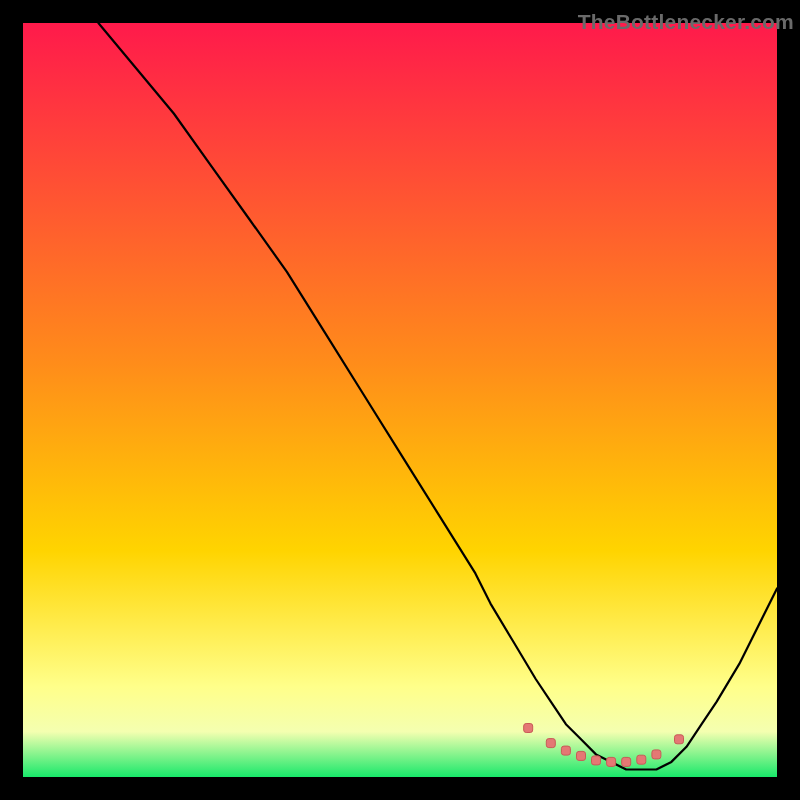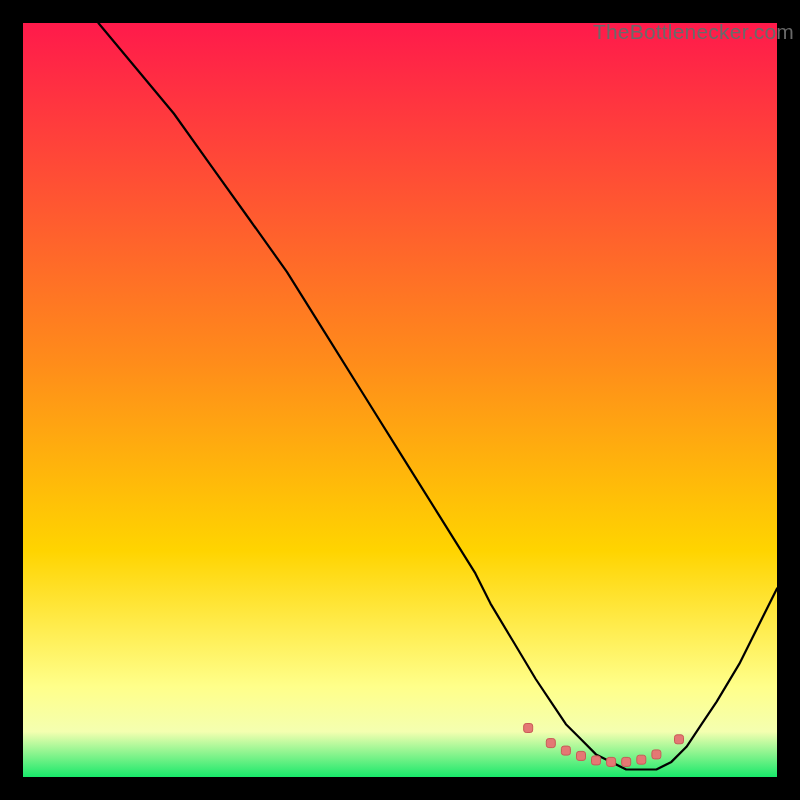--- a/index.html
+++ b/index.html
@@ -21,25 +21,25 @@
   }
   .plot {
     position: absolute;
     left: 23px;
     top: 23px;
     width: 754px;
     height: 754px;
   }
   .watermark {
     position: absolute;
-    top: 20px;
+    top: 10px;
     right: 6px;
     color: #6a6a6a;
     font-size: 21px;
-    font-weight: 400;
+    font-weight: 700;
     letter-spacing: 0.2px;
   }
 </style>
 </head>
 <body>
 
 <div class="frame"></div>
 
 <svg class="plot" viewBox="0 0 754 754">
   <defs>

